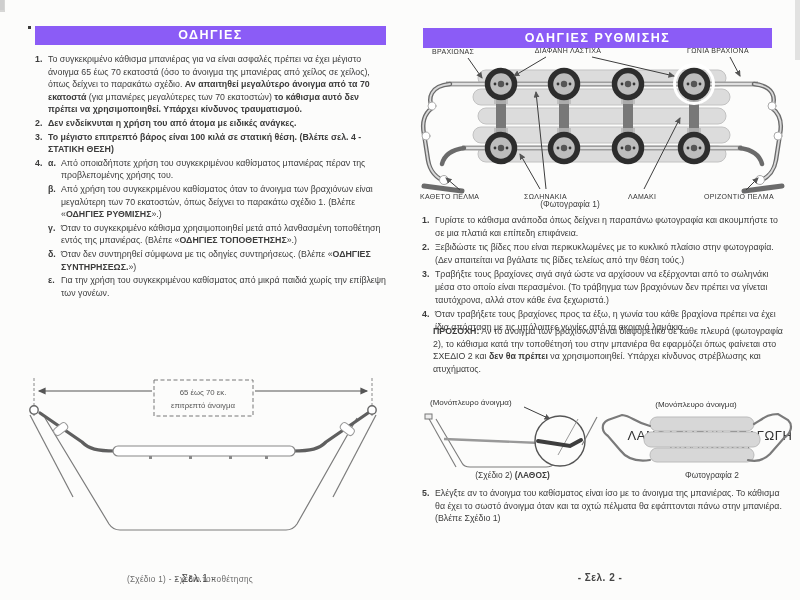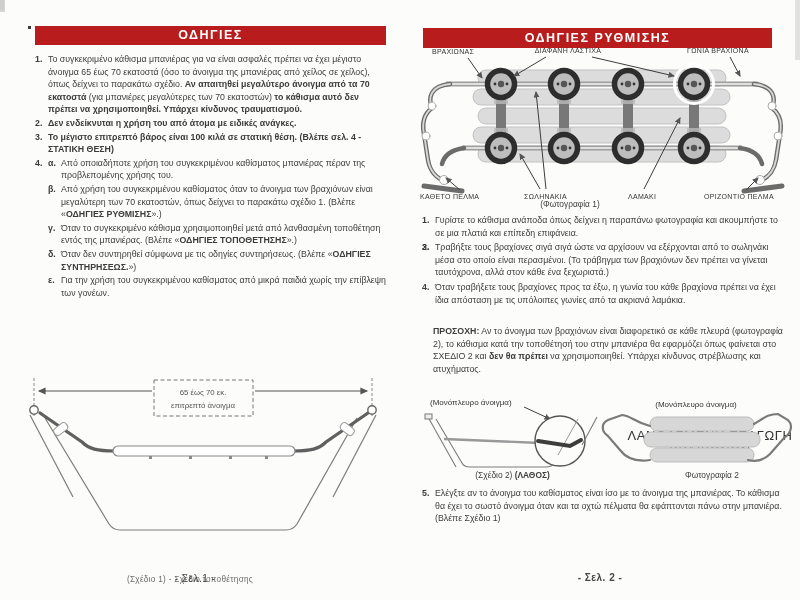--- a/index.html
+++ b/index.html
@@ -1,20 +1,20 @@
 <!DOCTYPE html>
 <html><head>
 <meta charset="utf-8">
 <style>
   html,body{margin:0;padding:0;background:#e8e8e6;}
   #canvas{position:relative;width:800px;height:600px;background:#fcfcfb;overflow:hidden;
           font-family:"Liberation Sans",sans-serif;color:#3c3c3c;}
   .page{position:absolute;top:0;width:400px;height:600px;}
   #page1{left:0;} #page2{left:400px;}
-  .hdr{position:absolute;background:#b91c1c;color:#ffffff;font-weight:bold;text-align:center;
+  .hdr{position:absolute;background:#8b5cf6;color:#ffffff;font-weight:bold;text-align:center;
        font-size:12.5px;letter-spacing:1.5px;}
   .txt{font-size:8.8px;line-height:12.6px;}
   .li{position:relative;padding-left:13px;margin-bottom:1px;}
   .li .num{position:absolute;left:0;top:0;font-weight:bold;}
   .li.sub{padding-left:26px;}
   .li.sub .num{left:13px;}
   .b{font-weight:bold;}
   .allb{font-weight:bold;}
   .caution{position:absolute;font-size:8.8px;line-height:12.6px;}
   .cap{position:absolute;text-align:center;font-size:8.4px;color:#3e3e3e;}
@@ -243,20 +243,21 @@
     </svg>
     <div class="cap" style="left:20px;top:199px;width:300px;">(Φωτογραφία 1)</div>
 
     <div class="txt" style="position:absolute;left:22px;top:214px;width:367px;">
       <div class="li" style="margin-bottom:2px;">
         <span class="num">1.</span>
         <span>Γυρίστε το κάθισμα ανάποδα όπως δείχνει η παραπάνω φωτογραφία και ακουμπήστε το σε μια πλατιά και επίπεδη επιφάνεια.</span>
       </div>
       <div class="li" style="margin-bottom:2px;">
         <span class="num">2.</span>
+        <span>Ξεβιδώστε τις βίδες που είναι περικυκλωμένες με το κυκλικό πλαίσιο στην φωτογραφία. (Δεν απαιτείται να βγάλατε τις βίδες τελείως από την θέση τούς.)</span>
       </div>
       <div class="li" style="margin-bottom:2px;">
         <span class="num">3.</span>
         <span>Τραβήξτε τους βραχίονες σιγά σιγά ώστε να αρχίσουν να εξέρχονται από το σωληνάκι μέσα στο οποίο είναι περασμένοι. (Το τράβηγμα των βραχιόνων δεν πρέπει να γίνεται ταυτόχρονα, αλλά στον κάθε ένα ξεχωριστά.)</span>
       </div>
       <div class="li">
         <span class="num">4.</span>
         <span>Όταν τραβήξετε τους βραχίονες προς τα έξω, η γωνία του κάθε βραχίονα πρέπει να έχει ίδια απόσταση με τις υπόλοιπες γωνίες από τα ακριανά λαμάκια.</span>
       </div>
     </div>

